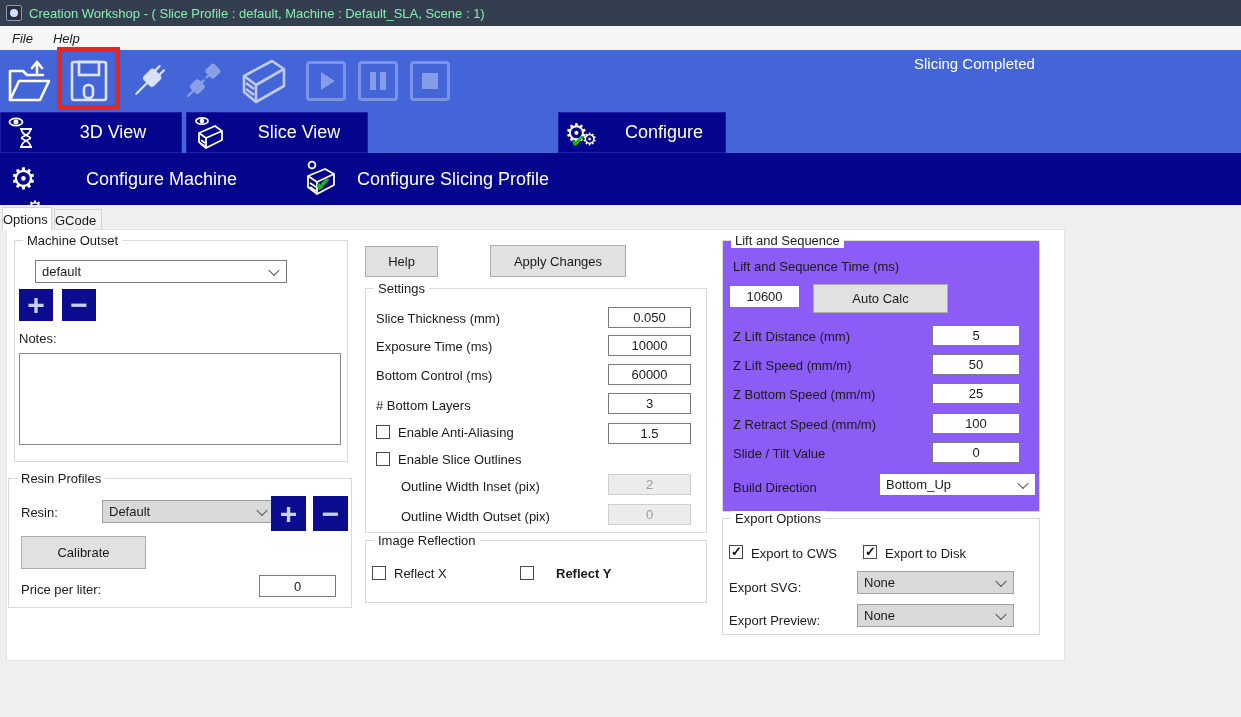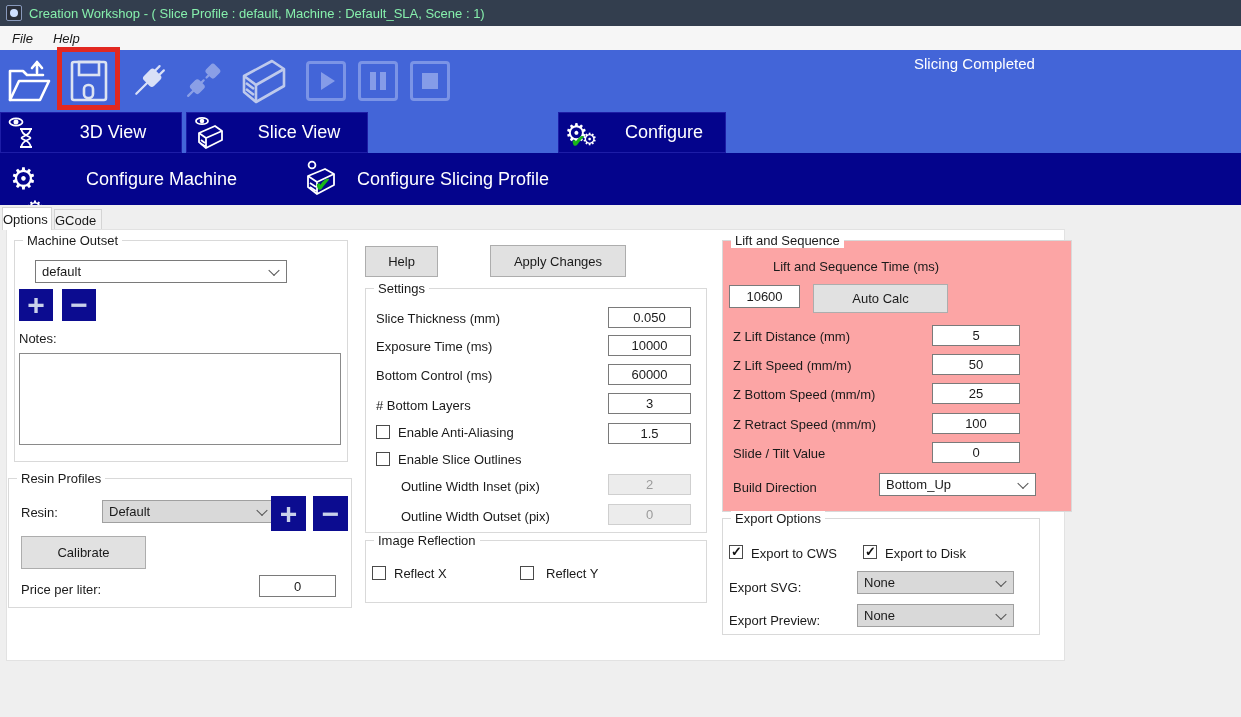--- a/index.html
+++ b/index.html
@@ -294,26 +294,26 @@
 
     <span class="label" style="left:35px; top:220px;">Outline Width Outset (pix)</span>
     <input class="tinput disabled" style="left: 242px; top: 215px; width: 83px; height: 21px;" disabled="" value="0">
   </div>
 
   <div class="groupbox" style="left:365px; top:335px; width:342px; height:63px; background:#fff;">
     <span class="legend">Image Reflection</span>
     <span class="checkbox" style="left:6px; top:25px;"></span>
     <span class="cblabel" style="left:28px; top:25px;">Reflect X</span>
     <span class="checkbox" style="left:154px; top:25px;"></span>
-    <span class="cblabel" style="left:180px; top:25px;">Reflect Y</span>
-  </div>
-
-  <div class="groupbox" style="left:722px; top:35px; width:350px; height:272px; background:#fca5a5;">
+    <span class="cblabel" style="left:190px; top:25px;font-weight:bold;">Reflect Y</span>
+  </div>
+
+  <div class="groupbox" style="left:722px; top:35px; width:318px; height:272px; background:#8b5cf6;">
     <span class="legend">Lift and Sequence</span>
-    <span class="label" style="left:10px; top:18px;margin-left:40px;">Lift and Sequence Time (ms)</span>
+    <span class="label" style="left:10px; top:18px;">Lift and Sequence Time (ms)</span>
     <input class="tinput" style="left: 6px; top: 44px; width: 71px; height: 23px;" value="10600">
     <div class="btn" style="left:90px; top:43px; width:135px; height:29px;">
         <span>Auto Calc</span>
       </div>
 
     <span class="label" style="left:10px; top:88px;">Z Lift Distance (mm)</span>
     <input class="tinput" style="left: 209px; top: 84px; width: 88px; height: 21px;" value="5">
 
     <span class="label" style="left:10px; top:117px;">Z Lift Speed (mm/m)</span>
     <input class="tinput" style="left: 209px; top: 113px; width: 88px; height: 21px;" value="50">

